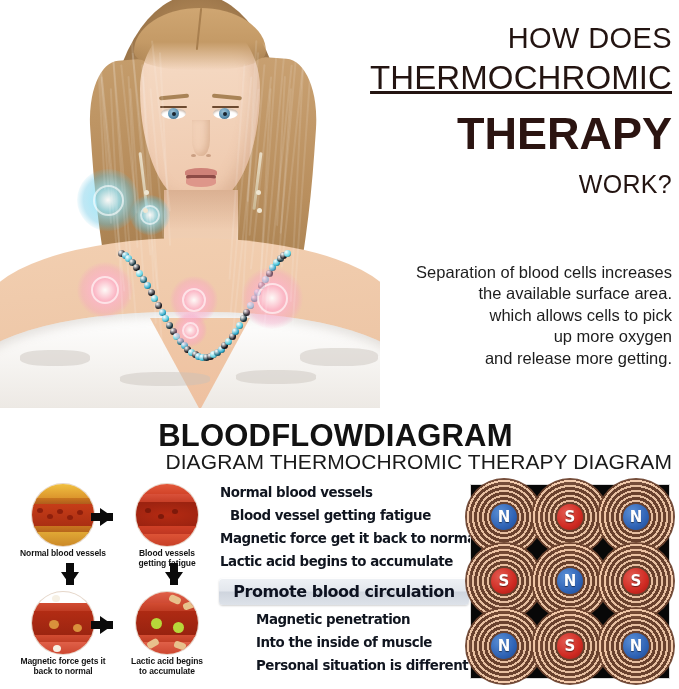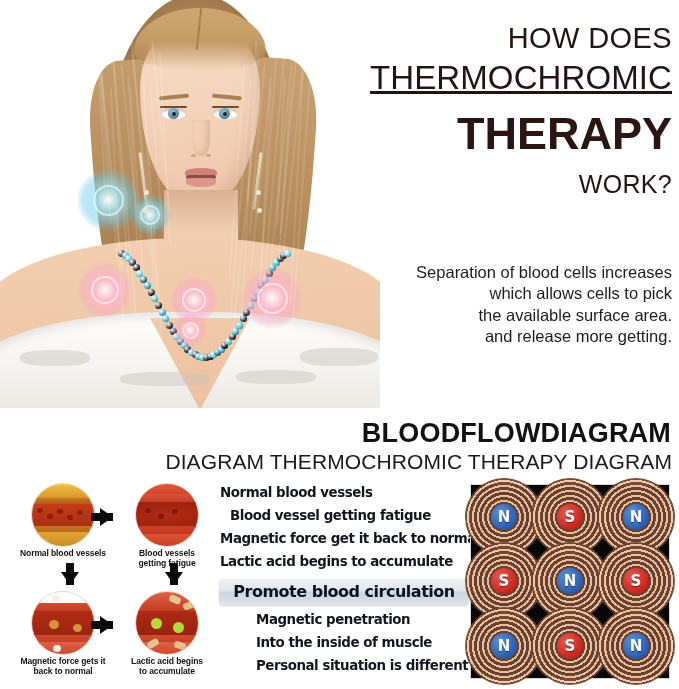--- a/index.html
+++ b/index.html
@@ -137,22 +137,22 @@
 
   .blurb {
     position: absolute; left: 362px; top: 262px; width: 310px;
     text-align: right; color: #1d1d1d; font-size: 16.5px; line-height: 1.30;
   }
 
   
   .bottom-section { position: absolute; left: 0; top: 408px; width: 679px; height: 281px; background: #fff; }
 
   .bf-title {
-    position: absolute; left: 0; top: 10px; width: 671px; text-align: right;
-    font-size: 27px; font-weight: 700; letter-spacing: .2px; color: #121212;
+    position: absolute; left: 0; top: 10px; width: 671px; text-align: center;
+    font-size: 31px; font-weight: 700; letter-spacing: .2px; color: #121212;
   }
   .bf-sub {
     position: absolute; left: 0; top: 42px; width: 672px; text-align: right;
     font-size: 21px; font-weight: 400; letter-spacing: .1px; color: #1a1a1a;
   }
 
   
   .diagram { position: absolute; left: 14px; top: 76px; width: 202px; height: 200px; }
   .dcell { position: absolute; width: 94px; }
   .dcell.c1 { left: 2px;  top: 0px; }
@@ -398,22 +398,23 @@
 
     <div class="headline">
       <div class="h-line1">HOW DOES</div>
       <div class="h-line2">THERMOCHROMIC</div>
       <div class="h-line3">THERAPY</div>
       <div class="h-line4">WORK?</div>
     </div>
 
     <div class="blurb">
       <div>Separation of blood cells increases</div>
+      <div>the available surface area.</div>
       <div>which allows cells to pick</div>
-      <div>the available surface area.</div>
+      <div>up more oxygen</div>
       <div>and release more getting.</div>
     </div>
   </div>
 
   <div class="bottom-section">
 
     <div class="bf-title">BLOODFLOWDIAGRAM</div>
     <div class="bf-sub">DIAGRAM THERMOCHROMIC THERAPY DIAGRAM</div>
 
     <div class="diagram">

